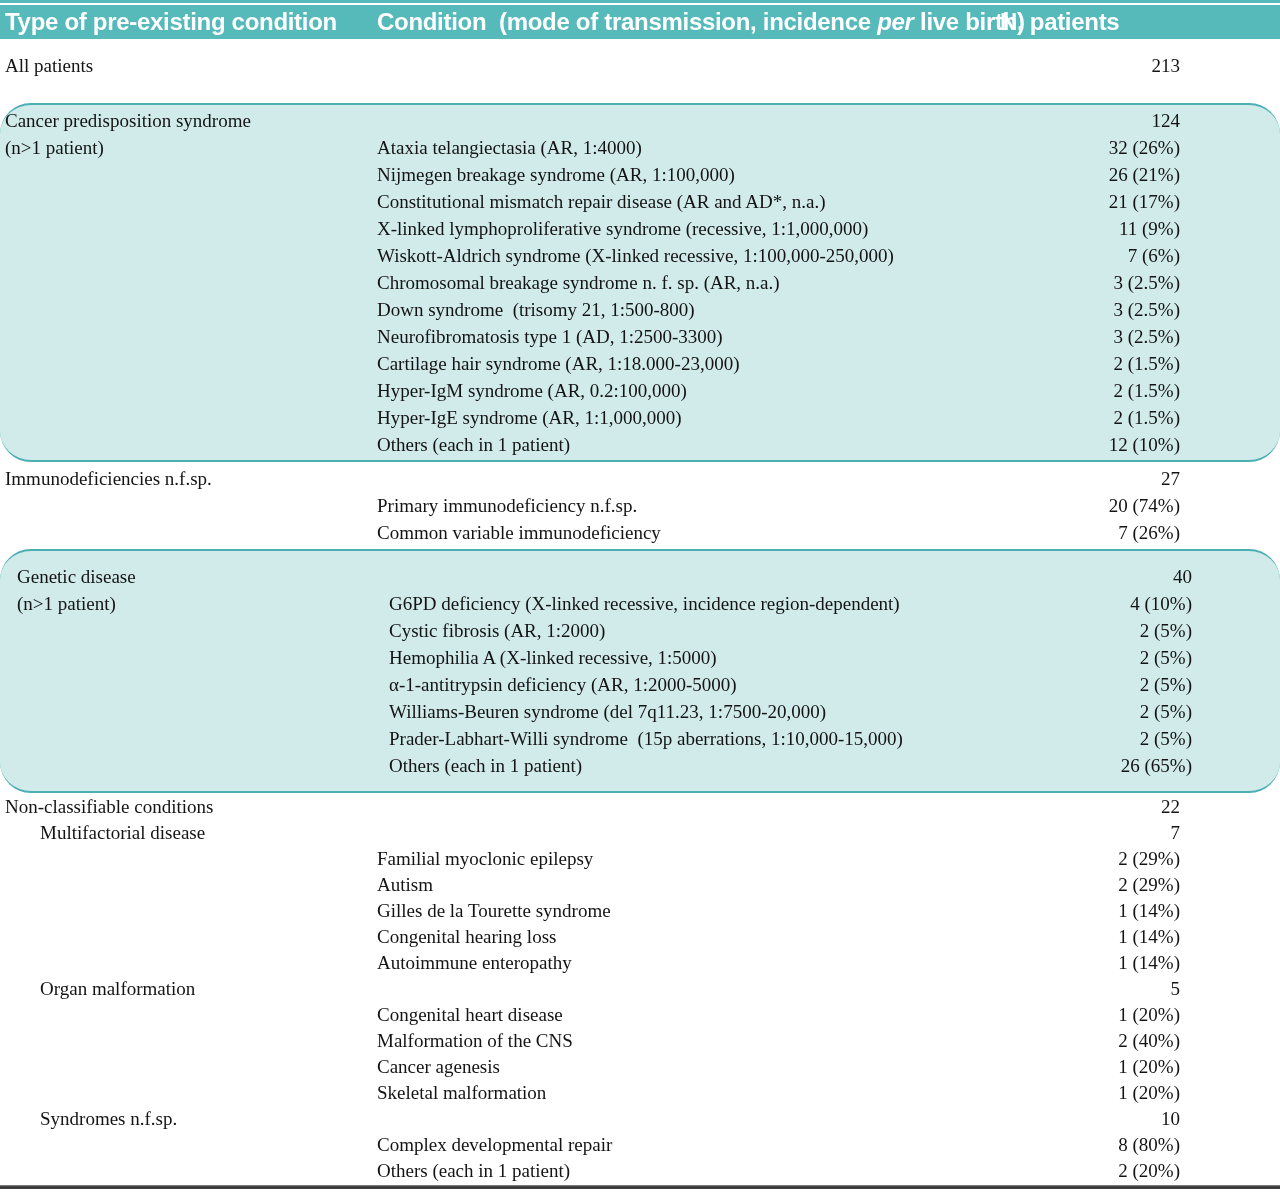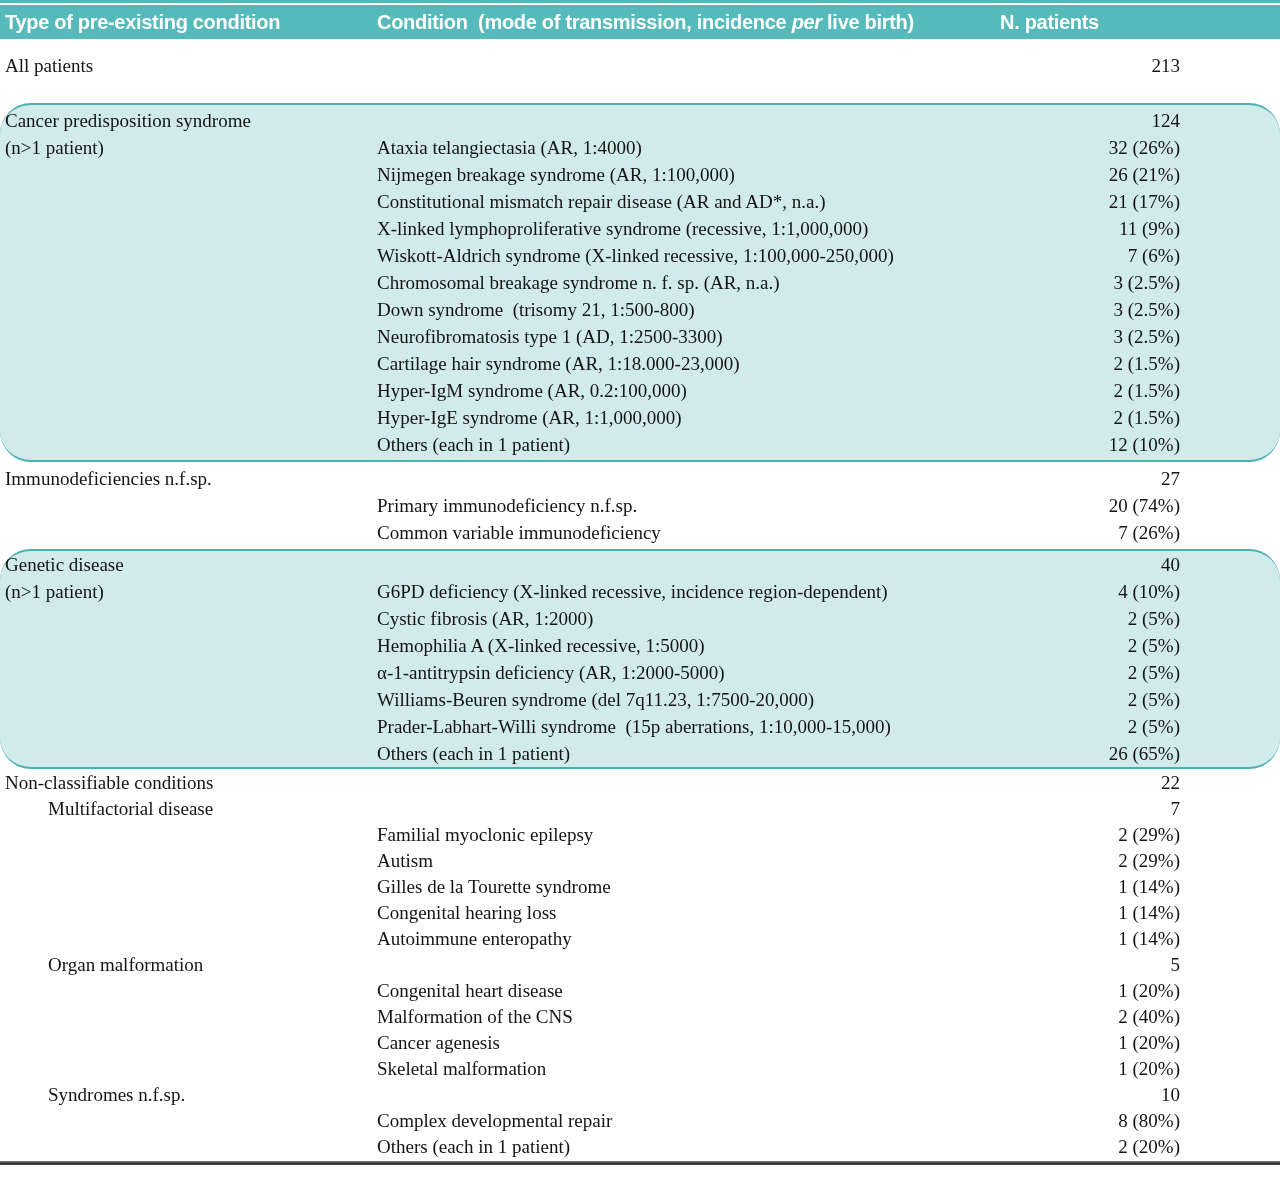--- a/index.html
+++ b/index.html
@@ -3,36 +3,36 @@
 <meta charset="utf-8">
 <style>
   html,body{margin:0;padding:0;background:#fff;}
   .page{width:1280px;height:1199px;position:relative;overflow:hidden;background:#fff;
         font-family:"Liberation Serif",serif;color:#141414;}
   .topbar{height:3px;background:#56b9ba;}
   .topgap{height:2px;background:#fff;}
   .thead{height:34px;background:#56b9ba;display:grid;
          grid-template-columns:377px 623px 180px 1fr;align-items:center;
          color:#ffffff;font-family:"Liberation Sans",sans-serif;font-weight:bold;
-         font-size:20px;letter-spacing:-0.3px;}
+         font-size:24px;letter-spacing:-0.3px;}
   .thead .h1{padding-left:5px;white-space:pre;}
   .thead .h2{white-space:pre;}
   .thead .h3{text-align:left;}
   .section{}
   .section.teal{background:#d1eaea;border-top:2px solid #4aaeb2;border-bottom:2px solid #4aaeb2;border-radius:31px;}
   .section.s0{padding:13px 0 24px 0;}
   .section.s1{padding:2px 0;}
   .section.s2{padding:3px 0;}
-  .section.s3{padding:0;}
+  .section.s3{padding:12px;}
   .section.s4{padding:1px 0;}
   .row{display:grid;grid-template-columns:377px 623px 180px 1fr;
        height:27px;line-height:27px;font-size:19px;}
   .section.s4 .row{height:26px;line-height:26px;}
   .c1{padding-left:5px;white-space:pre;overflow:hidden;}
-  .row.indent .c1{padding-left:40px;margin-left:8px;}
+  .row.indent .c1{padding-left:40px;}
   .c2{white-space:pre;overflow:hidden;}
   .c3{text-align:right;white-space:pre;}
   .c4{}
   .bottom-rule{height:4px;background:linear-gradient(to bottom,#8a8a8a 0%,#2e2e2e 55%,#4a4a4a 100%);}
   .footnote{margin-top:5px;font-style:italic;font-size:16.5px;line-height:21px;
             color:#2b2b2b;padding-left:4px;white-space:pre;}
 </style>
 </head>
 <body>
 

